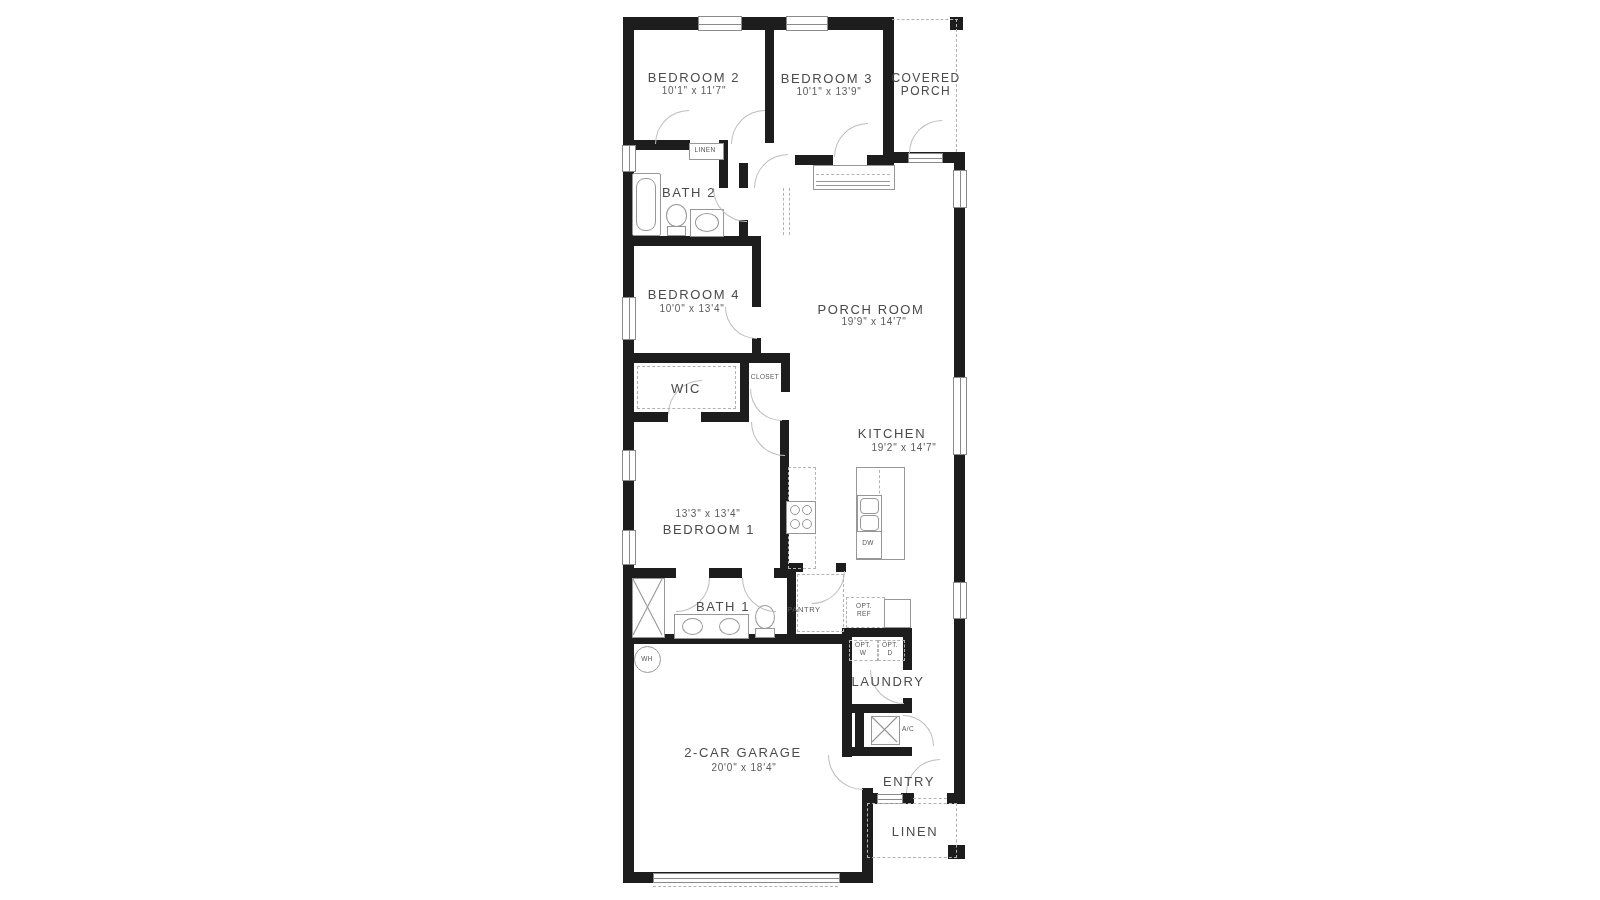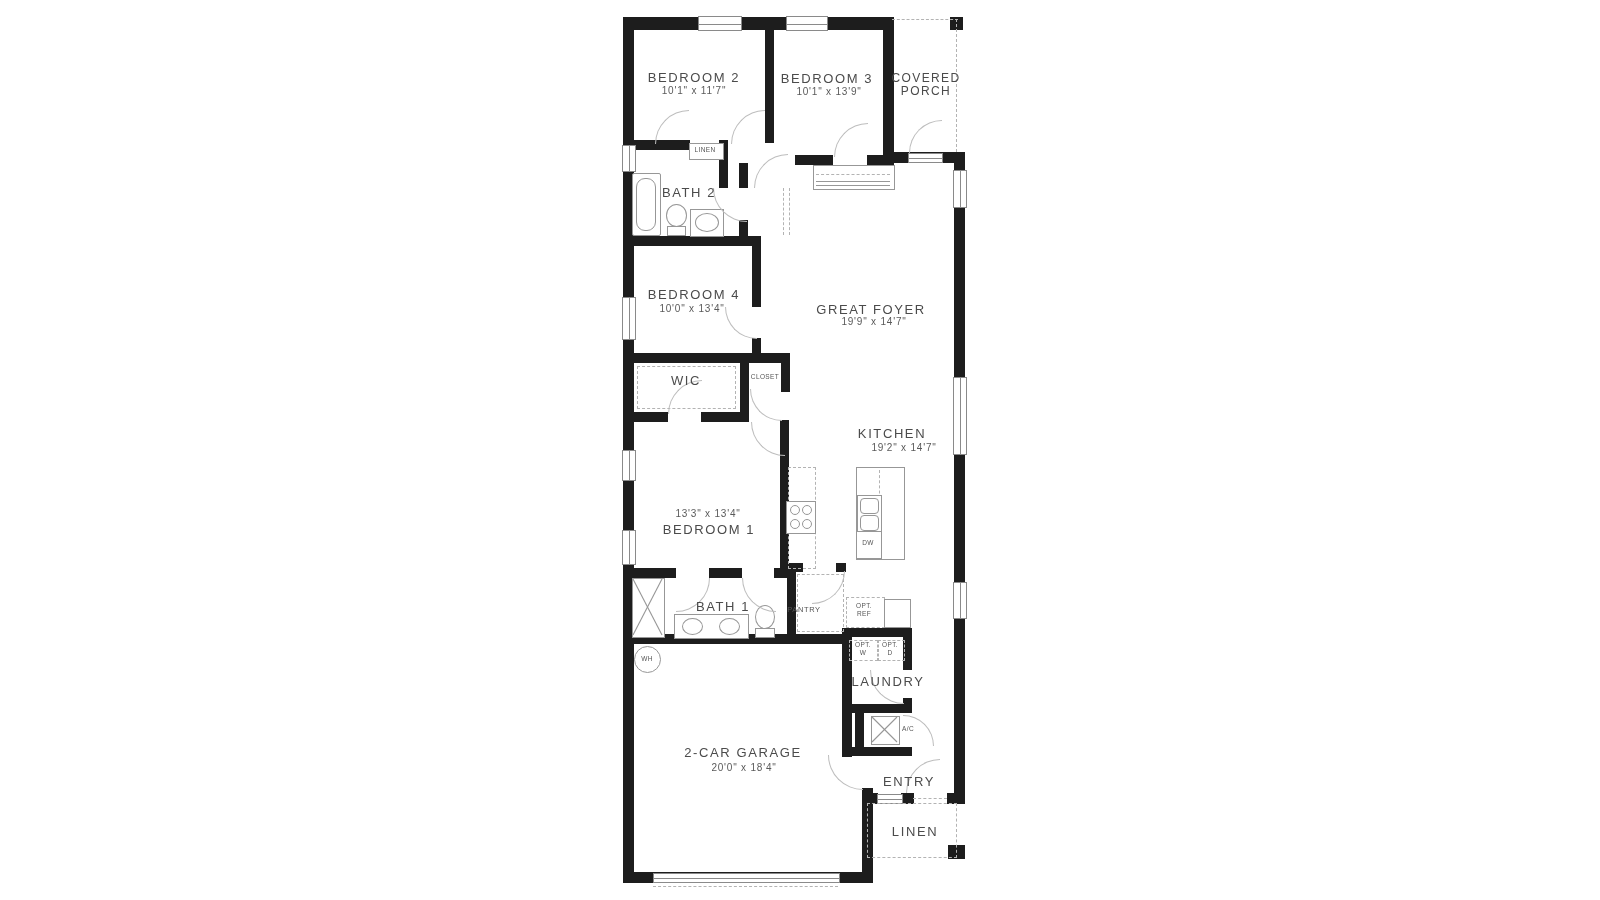--- a/index.html
+++ b/index.html
@@ -182,24 +182,24 @@
     <span>COVERED</span><br>
     <span>PORCH</span>
   </div>
 
   <div class="rl" style="left:689px;top:192px">BATH 2</div>
   <div class="xs" style="left:705px;top:150px">LINEN</div>
 
   <div class="rl" style="left:694px;top:294px">BEDROOM 4</div>
   <div class="rd" style="left:692px;top:308px">10'0" x 13'4"</div>
 
-  <div class="rl" style="left:871px;top:309px">GREAT FOYER</div>
+  <div class="rl" style="left:871px;top:309px">PORCH ROOM</div>
   <div class="rd" style="left:874px;top:321px">19'9" x 14'7"</div>
 
-  <div class="rl" style="left:686px;top:380px">WIC</div>
+  <div class="rl" style="left:686px;top:388px">WIC</div>
   <div class="xs" style="left:765px;top:377px">CLOSET</div>
 
   <div class="rl" style="left:892px;top:433px">KITCHEN</div>
   <div class="rd" style="left:904px;top:447px">19'2" x 14'7"</div>
 
   <div class="rl" style="left:709px;top:529px">BEDROOM 1</div>
   <div class="rd" style="left:708px;top:513px">13'3" x 13'4"</div>
 
   <div class="rl" style="left:723px;top:606px">BATH 1</div>
   <div class="sl" style="left:804px;top:609px">PANTRY</div>

